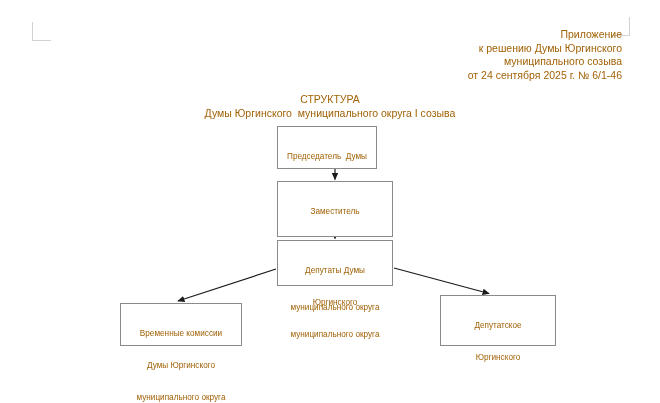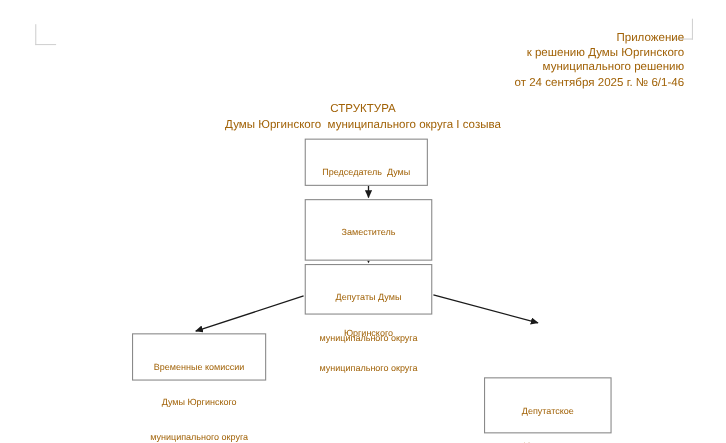--- a/index.html
+++ b/index.html
@@ -71,25 +71,25 @@
     border: 1px solid #8a8a8a;
     background: #ffffff;
     font-size: 8.2px;
     line-height: 10.6px;
     text-align: center;
     padding-top: 4px;
     white-space: pre;
   }
   .node .ln { display: block; white-space: pre; }
 
-  #node-chair     { left: 277px; top: 126px; width: 112px; height: 43px; }
+  #node-chair     { left: 277px; top: 126px; width: 100px; height: 43px; }
   #node-deputy    { left: 277px; top: 181px; width: 116px; height: 56px; }
   #node-deputies  { left: 277px; top: 240px; width: 116px; height: 46px; }
   #node-commission{ left: 120px; top: 303px; width: 122px; height: 43px; }
-  #node-assoc     { left: 440px; top: 295px; width: 116px; height: 51px; margin-top: 48px; }
+  #node-assoc     { left: 440px; top: 295px; width: 116px; height: 51px; }
 
   
   .connector-layer {
     position: absolute;
     left: 0; top: 0;
     width: 660px;
     height: 403px;
     pointer-events: none;
   }
 </style>
@@ -97,21 +97,21 @@
 <body>
 
 <div id="page">
 
   <div class="crop-mark tl"></div>
   <div class="crop-mark tr"></div>
 
   <div class="doc-header">
     <div>Приложение</div>
     <div>к решению Думы Юргинского</div>
-    <div>муниципального решению</div>
+    <div>муниципального созыва</div>
     <div>от 24 сентября 2025 г. № 6/1-46</div>
   </div>
 
   <div class="doc-title">
     <div>СТРУКТУРА</div>
     <div>Думы Юргинского  муниципального округа I созыва</div>
   </div>
 
   <svg class="connector-layer" viewBox="0 0 660 403" width="660" height="403" xmlns="http://www.w3.org/2000/svg">
     <defs>

